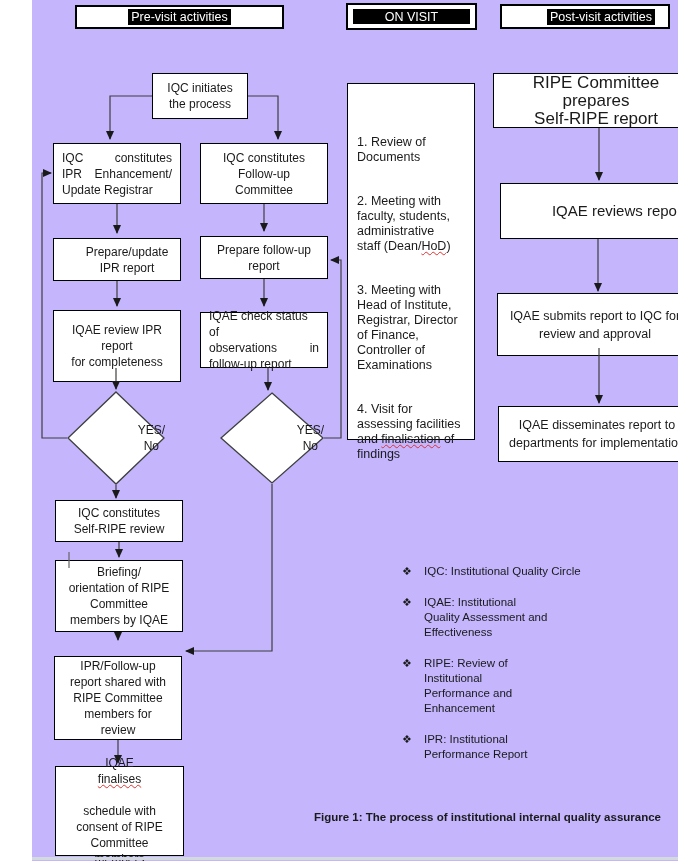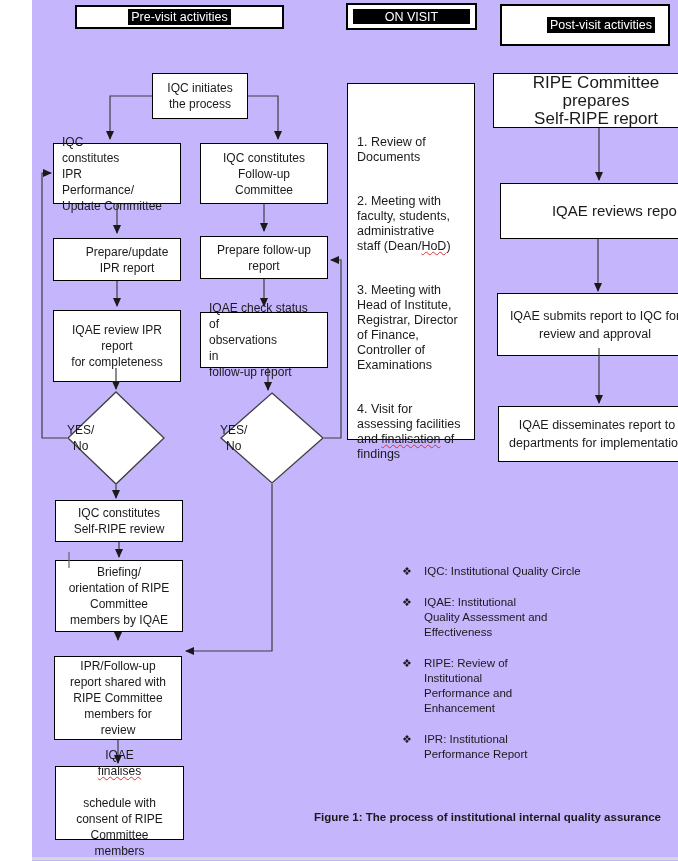--- a/index.html
+++ b/index.html
@@ -11,28 +11,28 @@
   
   .hdrbox{border:2px solid #000;background:#fff;display:flex;align-items:center;justify-content:center;}
   .hl{background:#000;color:#fff;padding:1px 3px;font-size:12.5px;white-space:nowrap;}
   .onvisit-bar{background:#000;color:#fff;display:flex;align-items:center;justify-content:center;
     position:absolute;left:5px;right:5px;top:4px;bottom:4px;font-size:12.5px;}
   
   .node{border:1px solid #000;background:#fff;display:flex;flex-direction:column;
     align-items:center;justify-content:center;text-align:center;font-size:12px;line-height:16px;
     white-space:pre-line;padding:2px 3px;}
   .node.justify{align-items:stretch;text-align:left;white-space:normal;padding:4px 8px;}
-  .jline{display:flex;justify-content:space-between;flex-direction:column;}
+  .jline{display:flex;justify-content:space-between;}
   .jline.single{justify-content:flex-start;}
   .mid-list{border:1px solid #000;background:#fff;font-size:12.5px;line-height:15px;
     padding:36px 8px 8px 9px;text-align:left;white-space:pre-line;}
   .mid-item{margin-bottom:14px;}
   .sq{text-decoration-line:underline;text-decoration-style:wavy;text-decoration-color:#e03131;text-decoration-thickness:1px;}
   
-  .diamond{display:flex;align-items:center;justify-content:flex-start;}
+  .diamond{display:flex;align-items:center;justify-content:flex-end;}
   .diamond svg{position:absolute;left:0;top:0;}
   .dlabel{position:relative;font-size:12px;line-height:16px;text-align:center;white-space:pre-line;}
   
   .legend{font-size:11.5px;line-height:15px;}
   .legend-item{display:flex;margin-bottom:16px;}
   .legend-bullet{width:22px;flex:0 0 22px;font-size:11px;}
   .legend-text{white-space:pre-line;}
   .caption{font-weight:bold;font-size:11.5px;white-space:nowrap;}
   .page-edge{background:#d3dade;}
   svg.overlay{position:absolute;left:0;top:0;pointer-events:none;}
@@ -41,38 +41,38 @@
 <body>
 
 <div id="canvas">
 
   <div class="abs hdrbox" style="left:43px;top:5px;width:209px;height:24px;">
     <span class="hl">Pre-visit activities</span>
   </div>
   <div class="abs hdrbox" style="left:314px;top:3px;width:131px;height:27px;">
     <span class="onvisit-bar">ON VISIT</span>
   </div>
-  <div class="abs hdrbox" style="left:468px;top:4px;width:170px;height:42px;padding-left:32px;">
+  <div class="abs hdrbox" style="left:468px;top:4px;width:170px;height:25px;padding-left:32px;">
     <span class="hl">Post-visit activities</span>
   </div>
 
   <div class="abs node" style="left:120px;top:73px;width:96px;height:46px;">IQC initiates
 the process</div>
 
   <div class="abs node justify" style="left:21px;top:143px;width:128px;height:61px;justify-content:center;">
       <div class="jline">
         <span>IQC</span>
         <span>constitutes</span>
       </div>
       <div class="jline">
         <span>IPR</span>
-        <span>Performance/</span>
+        <span>Enhancement/</span>
       </div>
       <div class="jline single">
-        <span>Update Committee</span>
+        <span>Update Registrar</span>
       </div>
     </div>
 
   <div class="abs node" style="left:168px;top:143px;width:128px;height:61px;">IQC constitutes
 Follow-up
 Committee</div>
 
   <div class="abs node" style="left:21px;top:238px;width:128px;height:43px;padding-left:23px;">Prepare/update
 IPR report</div>
 
@@ -117,21 +117,21 @@
 orientation of RIPE
 Committee
 members by IQAE</div>
 
   <div class="abs node" style="left:22px;top:656px;width:128px;height:84px;">IPR/Follow-up
 report shared with
 RIPE Committee
 members for
 review</div>
 
-  <div class="abs node" style="left:23px;top:766px;width:129px;height:74px;"><span>IQAE </span><span class="sq">finalises</span><span>
+  <div class="abs node" style="left:23px;top:766px;width:129px;height:90px;"><span>IQAE </span><span class="sq">finalises</span><span>
 schedule with
 consent of RIPE
 Committee
 members</span></div>
 
   <div class="abs mid-list" style="left:315px;top:83px;width:128px;height:357px;">
     <div class="mid-item"><span>1. Review of
 Documents</span></div>
     <div class="mid-item"><span>2. Meeting with
 faculty, students,

